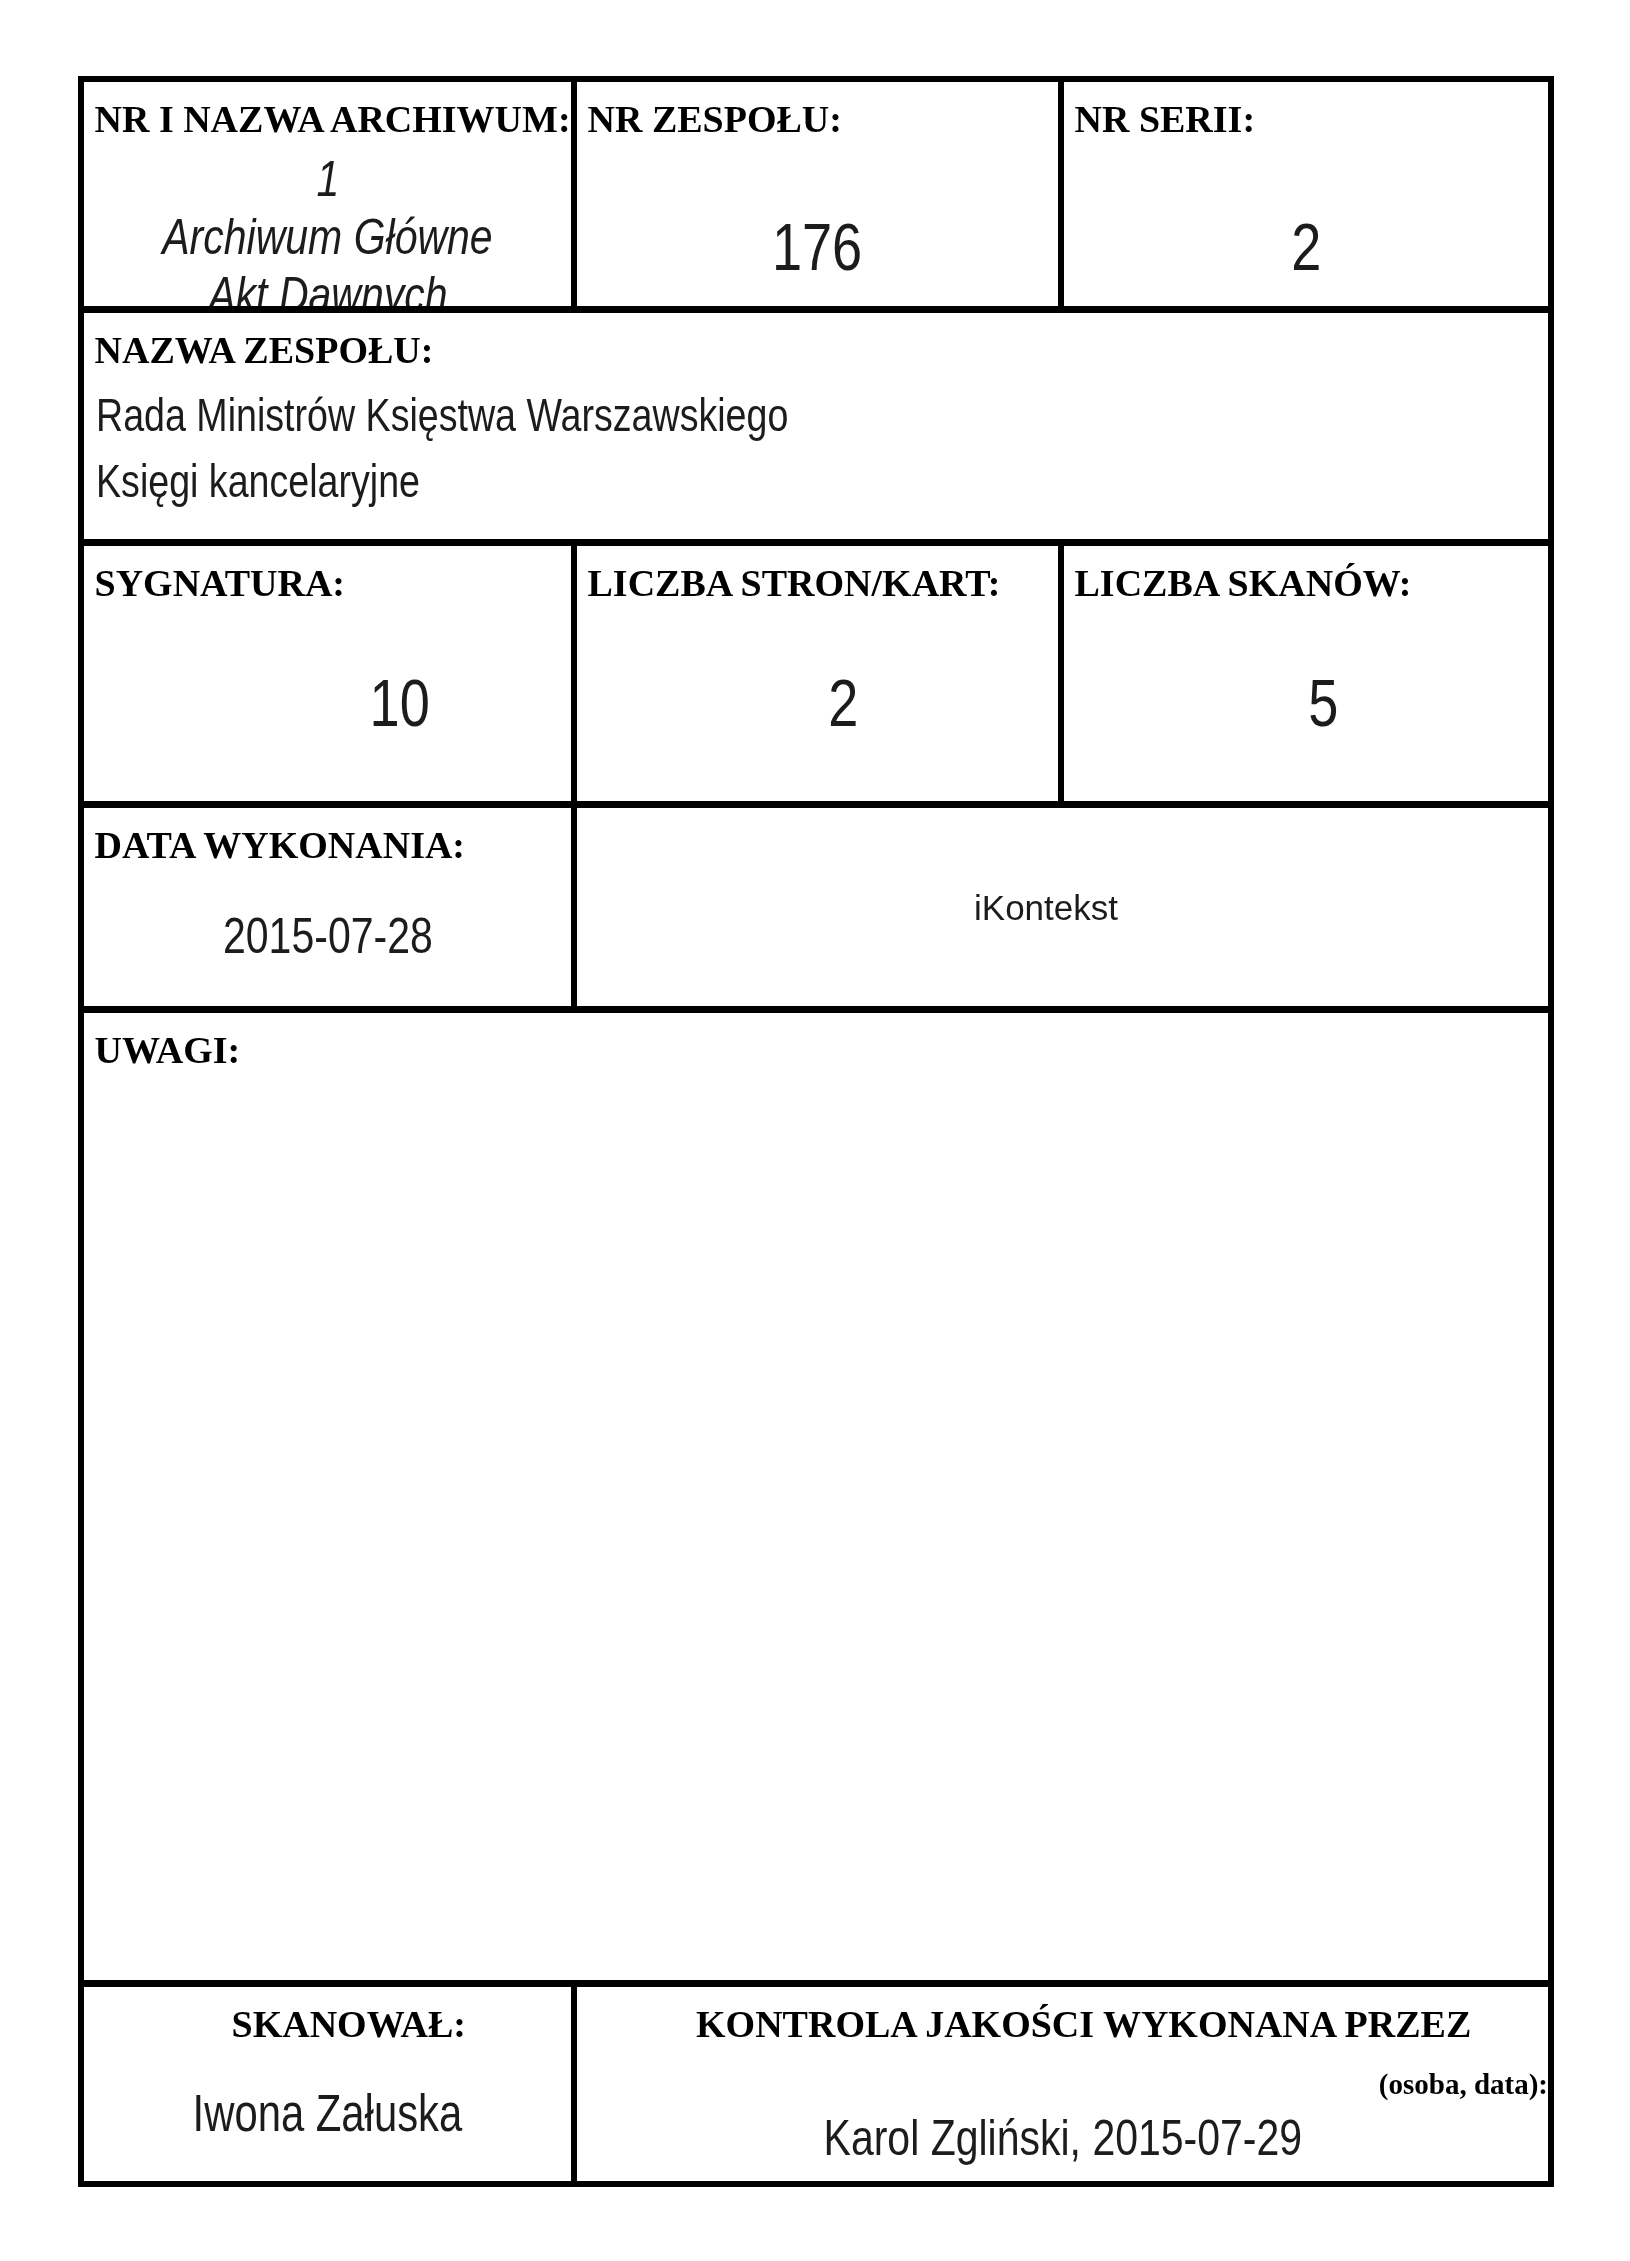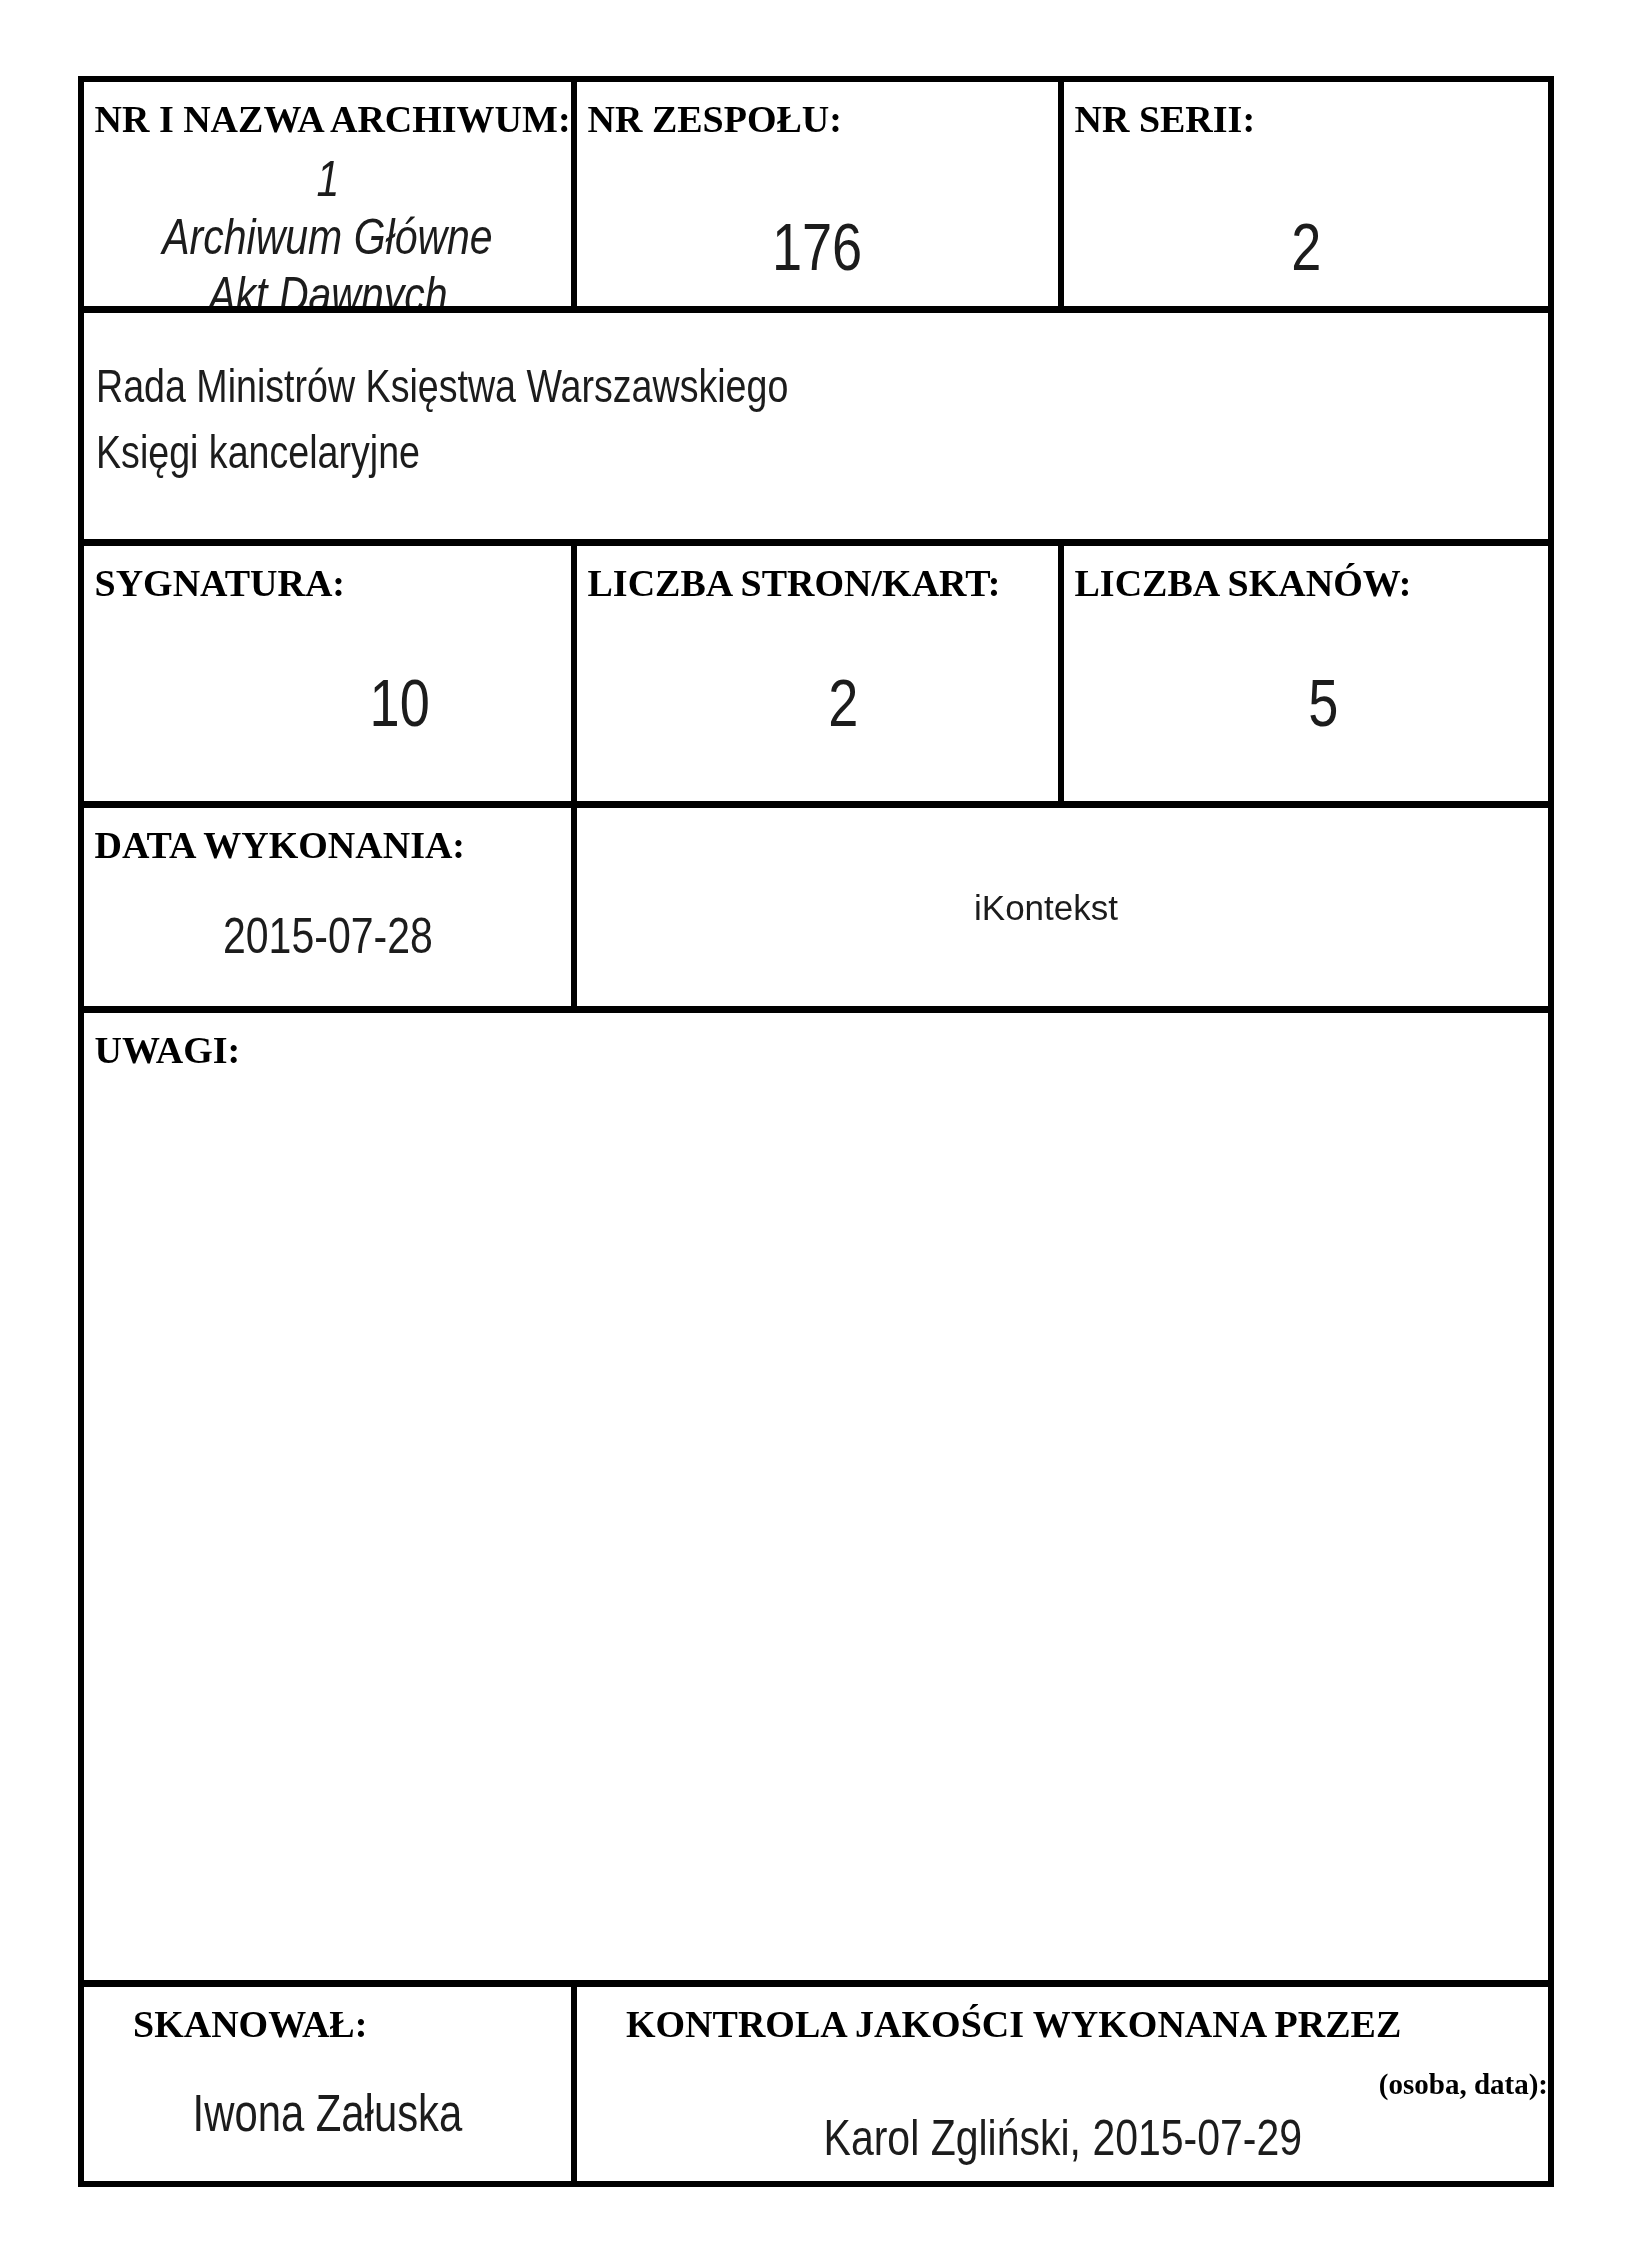--- a/index.html
+++ b/index.html
@@ -36,21 +36,21 @@
   .span3 { grid-column: span 3; }
 
   .label {
     font-weight: bold;
     font-size: 38px;
     line-height: 1.1;
     padding: 17px 6.6px 0 10.5px;
     letter-spacing: 0px;
     white-space: nowrap;
   }
-  .label-center { text-align: left; padding-left: 5px; margin-left: 44px; }
+  .label-center { text-align: center; padding-left: 5px; margin-left: 44px; }
 
   .vals {
     flex: 1;
     display: flex;
     flex-direction: column;
     align-items: center;
     justify-content: center;
     font-family: "Liberation Sans", "DejaVu Sans", sans-serif;
     color: #1c1c1c;
     text-align: center;
@@ -108,20 +108,21 @@
       </div>
     </div>
     <div class="cell bb">
       <div class="label">NR SERII:</div>
       <div class="vals shift-down">
         <span class="bignum cx">2</span>
       </div>
     </div>
 
     <div class="cell bb span3">
+      <div class="label">NAZWA ZESPOŁU:</div>
       <div class="vals fonds-vals">
         <span class="fonds-line cx-left">Rada Ministrów Księstwa Warszawskiego</span>
         <span class="fonds-line cx-left">Księgi kancelaryjne</span>
       </div>
     </div>
 
     <div class="cell br bb">
       <div class="label">SYGNATURA:</div>
       <div class="vals nudge1">
         <span class="bignum cx">10</span>

